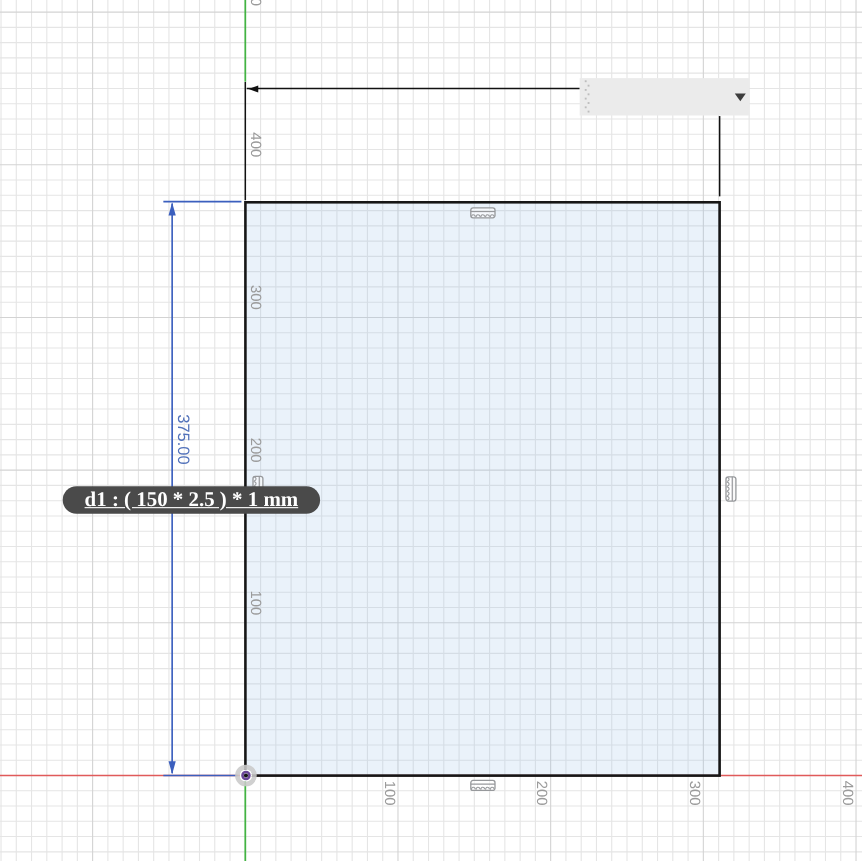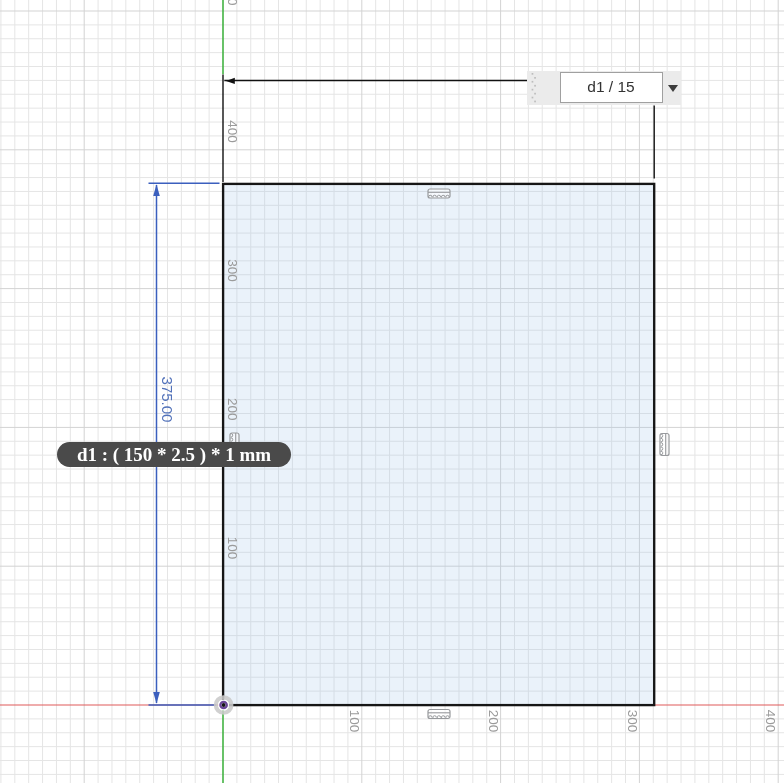--- a/index.html
+++ b/index.html
@@ -87,31 +87,30 @@
 
 <text transform="translate(354.3 721) rotate(90)" text-anchor="middle" dy="0.34em" font-family="Liberation Sans, sans-serif" font-size="13.5" fill="#9b9b9b">100</text>
 
 <text transform="translate(493.1 721) rotate(90)" text-anchor="middle" dy="0.34em" font-family="Liberation Sans, sans-serif" font-size="13.5" fill="#9b9b9b">200</text>
 
 <text transform="translate(632.1 721) rotate(90)" text-anchor="middle" dy="0.34em" font-family="Liberation Sans, sans-serif" font-size="13.5" fill="#9b9b9b">300</text>
 
 <text transform="translate(770.9 721) rotate(90)" text-anchor="middle" dy="0.34em" font-family="Liberation Sans, sans-serif" font-size="13.5" fill="#9b9b9b">400</text>
 </svg>
 
-<div style="position:absolute;left:57px;top:442px;width:234px;height:25px;background:#4a4a4a;border-radius:12.5px;color:#fff;font-family:'Liberation Serif',serif;font-weight:bold;font-size:19px;line-height:25px;text-align:center;white-space:nowrap;">d1 : ( 150 * 2.5 ) * 1 mm</div>
+<div style="position:absolute;left:57px;top:442px;width:234px;height:25px;background:#4a4a4a;border-radius:12.5px;color:#fff;font-family:'Liberation Serif',serif;font-weight:bold;font-size:19px;line-height:25px;text-align:center;white-space:nowrap;text-decoration:underline;">d1 : ( 150 * 2.5 ) * 1 mm</div>
 
 <div style="position:absolute;left:527px;top:70.5px;width:154px;height:34.5px;background:#ebebeb;"></div>
 
 <svg width="12" height="34" viewBox="0 0 12 34" style="position:absolute;left:529px;top:71px">
       <rect x="2.6" y="2.0" width="1.7" height="1.7" fill="#bdbdbd"></rect>
       <rect x="5.2" y="6.0" width="1.7" height="1.7" fill="#bdbdbd"></rect>
       <rect x="2.6" y="9.9" width="1.7" height="1.7" fill="#bdbdbd"></rect>
       <rect x="5.2" y="13.9" width="1.7" height="1.7" fill="#bdbdbd"></rect>
       <rect x="2.6" y="17.8" width="1.7" height="1.7" fill="#bdbdbd"></rect>
       <rect x="5.2" y="21.8" width="1.7" height="1.7" fill="#bdbdbd"></rect>
       <rect x="2.6" y="25.7" width="1.7" height="1.7" fill="#bdbdbd"></rect>
       <rect x="5.2" y="29.6" width="1.7" height="1.7" fill="#bdbdbd"></rect>
     </svg>
 
-<div style="position:absolute;left:559.5px;top:72px;width:101px;height:28.5px;background:#fff;border:1px solid #a0a0a0;font-size:15.5px;color:#333;line-height:28.5px;text-align:center;">d1 / 15</div>
 
 <div style="position:absolute;left:668px;top:84.5px;width:0;height:0;border-left:5.5px solid transparent;border-right:5.5px solid transparent;border-top:7.5px solid #3c3c3c;"></div>
 </div>
 
 </body></html>

